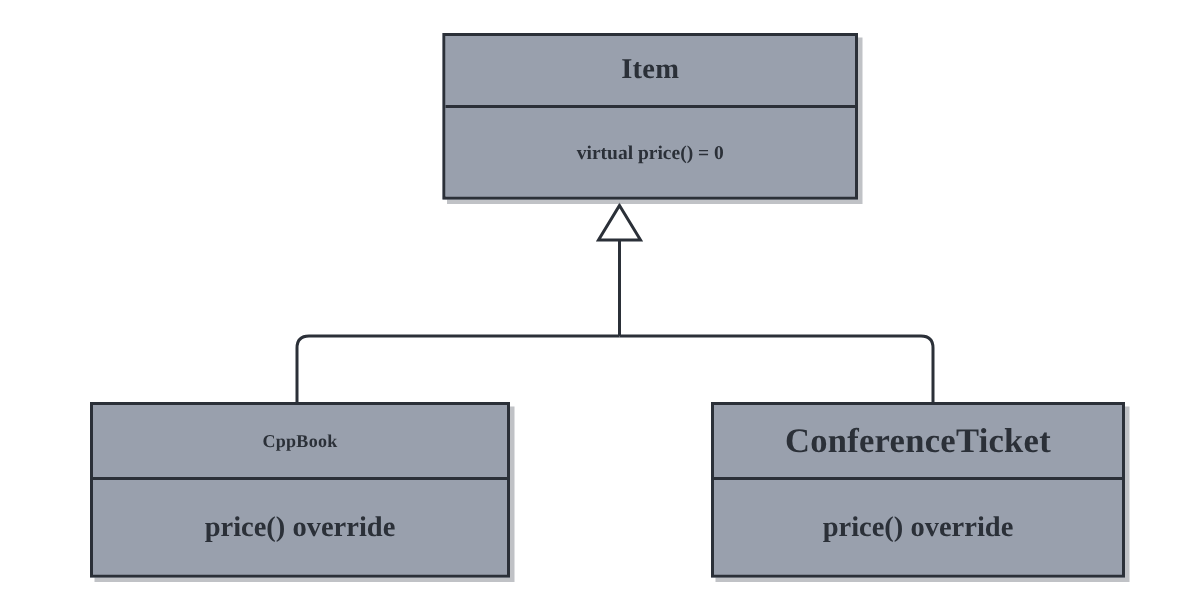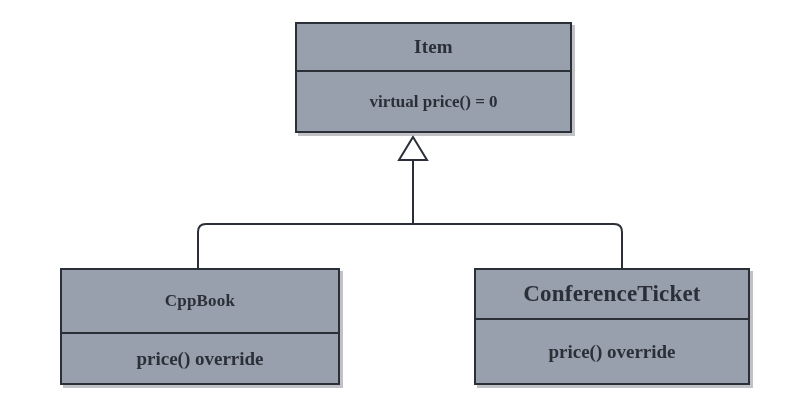--- a/index.html
+++ b/index.html
@@ -60,32 +60,32 @@
     top: 22px;
     width: 277px;
     height: 111px;
     margin-left: 24px;
   }
   #class-item .uml-class-name {
     height: 48px;
     font-size: 19px;
   }
   #class-item .uml-class-members {
-    font-size: 17px;
+    font-size: 13px;
   }
 
   #class-cppbook {
     left: 60px;
     top: 268px;
     width: 280px;
     height: 117px;
   }
   #class-cppbook .uml-class-name {
-    height: 64px;
-    font-size: 17px;
+    height: 50px;
+    font-size: 12px;
   }
   #class-cppbook .uml-class-members {
     font-size: 19px;
   }
 
   #class-conferenceticket {
     left: 474px;
     top: 268px;
     width: 276px;
     height: 117px;

